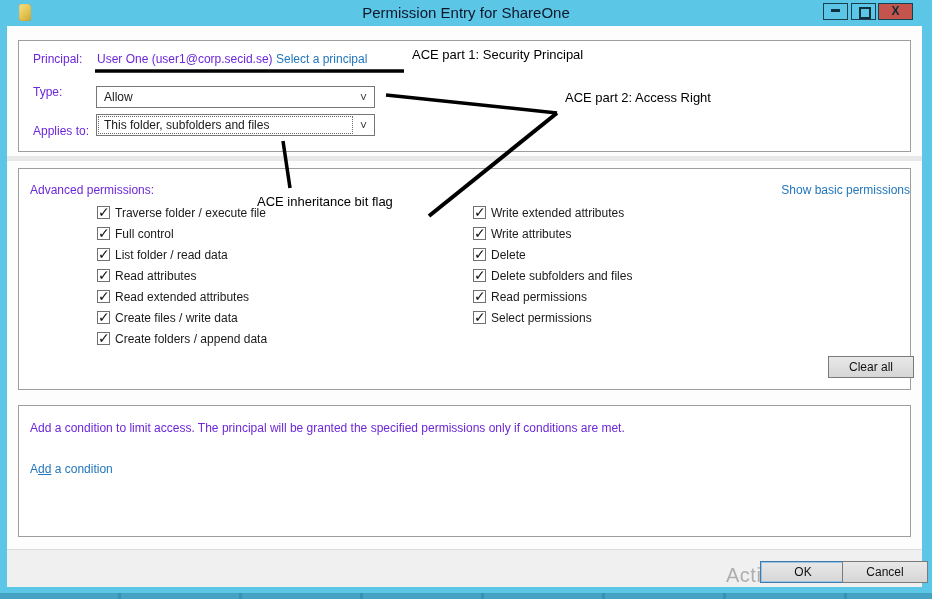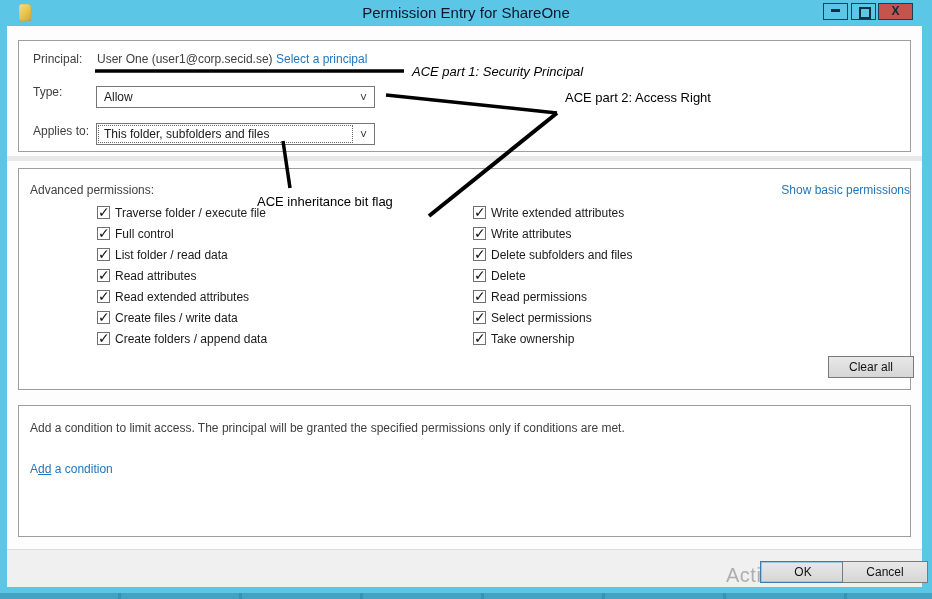--- a/index.html
+++ b/index.html
@@ -29,21 +29,21 @@
   .section{position:absolute;left:18px;width:893px;box-sizing:border-box;
     border:1px solid #9e9e9e;background:#fff;}
   .sec1{top:40px;height:112px;}
   .sec2{top:168px;height:222px;}
   .sec3{top:405px;height:132px;}
   .footer{position:absolute;left:7px;top:549px;width:915px;height:37px;
     background:#f0f0f0;border-top:1px solid #dcdcdc;}
   .desktop-strip{position:absolute;left:0;bottom:0;width:932px;height:6px;
     background:repeating-linear-gradient(90deg,#46a2c3 0 118px,#3a92b2 118px 121px);}
   .abs{position:absolute;}
-  .lbl{color:#404040;}
+  .lbl{color:#6d28d9;}
   .link{color:#2276bb;cursor:pointer;}
   .u{text-decoration:underline;}
   
   .select{position:absolute;box-sizing:border-box;height:22px;width:279px;
     border:1px solid #767676;background:#fff;line-height:20px;padding-left:7px;}
   .select .chev{position:absolute;right:7px;top:1px;color:#3c3c3c;font-size:12px;}
   .select.focused::after{content:"";position:absolute;left:2px;top:2px;right:22px;bottom:2px;
     outline:1px dotted #6a6a6a;}
   
   .cbrow{display:flex;align-items:center;height:21px;}
@@ -90,21 +90,21 @@
   <span class="abs lbl" style="left:97px;top:52px;">User One (user1@corp.secid.se)</span>
   <span class="abs link" style="left:276px;top:52px;">Select a principal</span>
 
   <span class="abs lbl" style="left:33px;top:85px;">Type:</span>
   <div class="select" style="left:96px;top:86px;">
     <span>Allow</span>
     <span class="chev">˅</span>
   </div>
 
   <span class="abs lbl" style="left:33px;top:124px;">Applies to:</span>
-  <div class="select focused" style="left:96px;top:123px;">
+  <div class="select focused" style="left:96px;top:114px;">
     <span>This folder, subfolders and files</span>
     <span class="chev">˅</span>
   </div>
 
   <div class="section sec2"></div>
   <span class="abs lbl" style="left:30px;top:183px;">Advanced permissions:</span>
   <span class="abs link" style="right:22px;top:183px;">Show basic permissions</span>
 
   <div class="col col-left" id="col-left">
       <div class="cbrow">
@@ -140,37 +140,33 @@
       <div class="cbrow">
         <span class="cb checked"></span>
         <span>Write extended attributes</span>
       </div>
       <div class="cbrow">
         <span class="cb checked"></span>
         <span>Write attributes</span>
       </div>
       <div class="cbrow">
         <span class="cb checked"></span>
-        <span>Delete subfolders and files</span>
+        <span>Delete</span>
       </div>
       <div class="cbrow">
         <span class="cb checked"></span>
-        <span>Delete</span>
+        <span>Delete subfolders and files</span>
       </div>
       <div class="cbrow">
         <span class="cb checked"></span>
         <span>Read permissions</span>
       </div>
       <div class="cbrow">
         <span class="cb checked"></span>
         <span>Select permissions</span>
-      </div>
-      <div class="cbrow">
-        <span class="cb checked"></span>
-        <span>Take ownership</span>
       </div>
     </div>
 
   <div class="pushbtn" style="left:828px;top:356px;">Clear all</div>
 
   <div class="section sec3"></div>
   <span class="abs lbl" style="left:30px;top:421px;">Add a condition to limit access. The principal will be granted the specified permissions only if conditions are met.</span>
   <span class="abs link" style="left:30px;top:462px;"><span>A</span><span class="u">dd</span><span> a condition</span></span>
 
   <div class="footer"></div>
@@ -179,17 +175,17 @@
   <div class="pushbtn" style="left:842px;top:561px;">Cancel</div>
 
   <div class="desktop-strip"></div>
 
   <svg class="overlay" width="932" height="599">
     <line x1="95" y1="71" x2="404" y2="71" stroke="#000" stroke-width="3.5"></line>
     <line x1="386" y1="95" x2="557" y2="113" stroke="#000" stroke-width="3.5"></line>
     <line x1="557" y1="113" x2="429" y2="216" stroke="#000" stroke-width="4"></line>
     <line x1="283" y1="141" x2="290" y2="188" stroke="#000" stroke-width="3.5"></line>
   </svg>
-  <span class="anno" style="left:412px;top:64px;font-style:italic;">ACE part 1: Security Principal</span>
+  <span class="anno" style="left:412px;top:47px;">ACE part 1: Security Principal</span>
   <span class="anno" style="left:565px;top:90px;">ACE part 2: Access Right</span>
   <span class="anno" style="left:257px;top:194px;">ACE inheritance bit flag</span>
 
 </div>
 
 </body></html>

